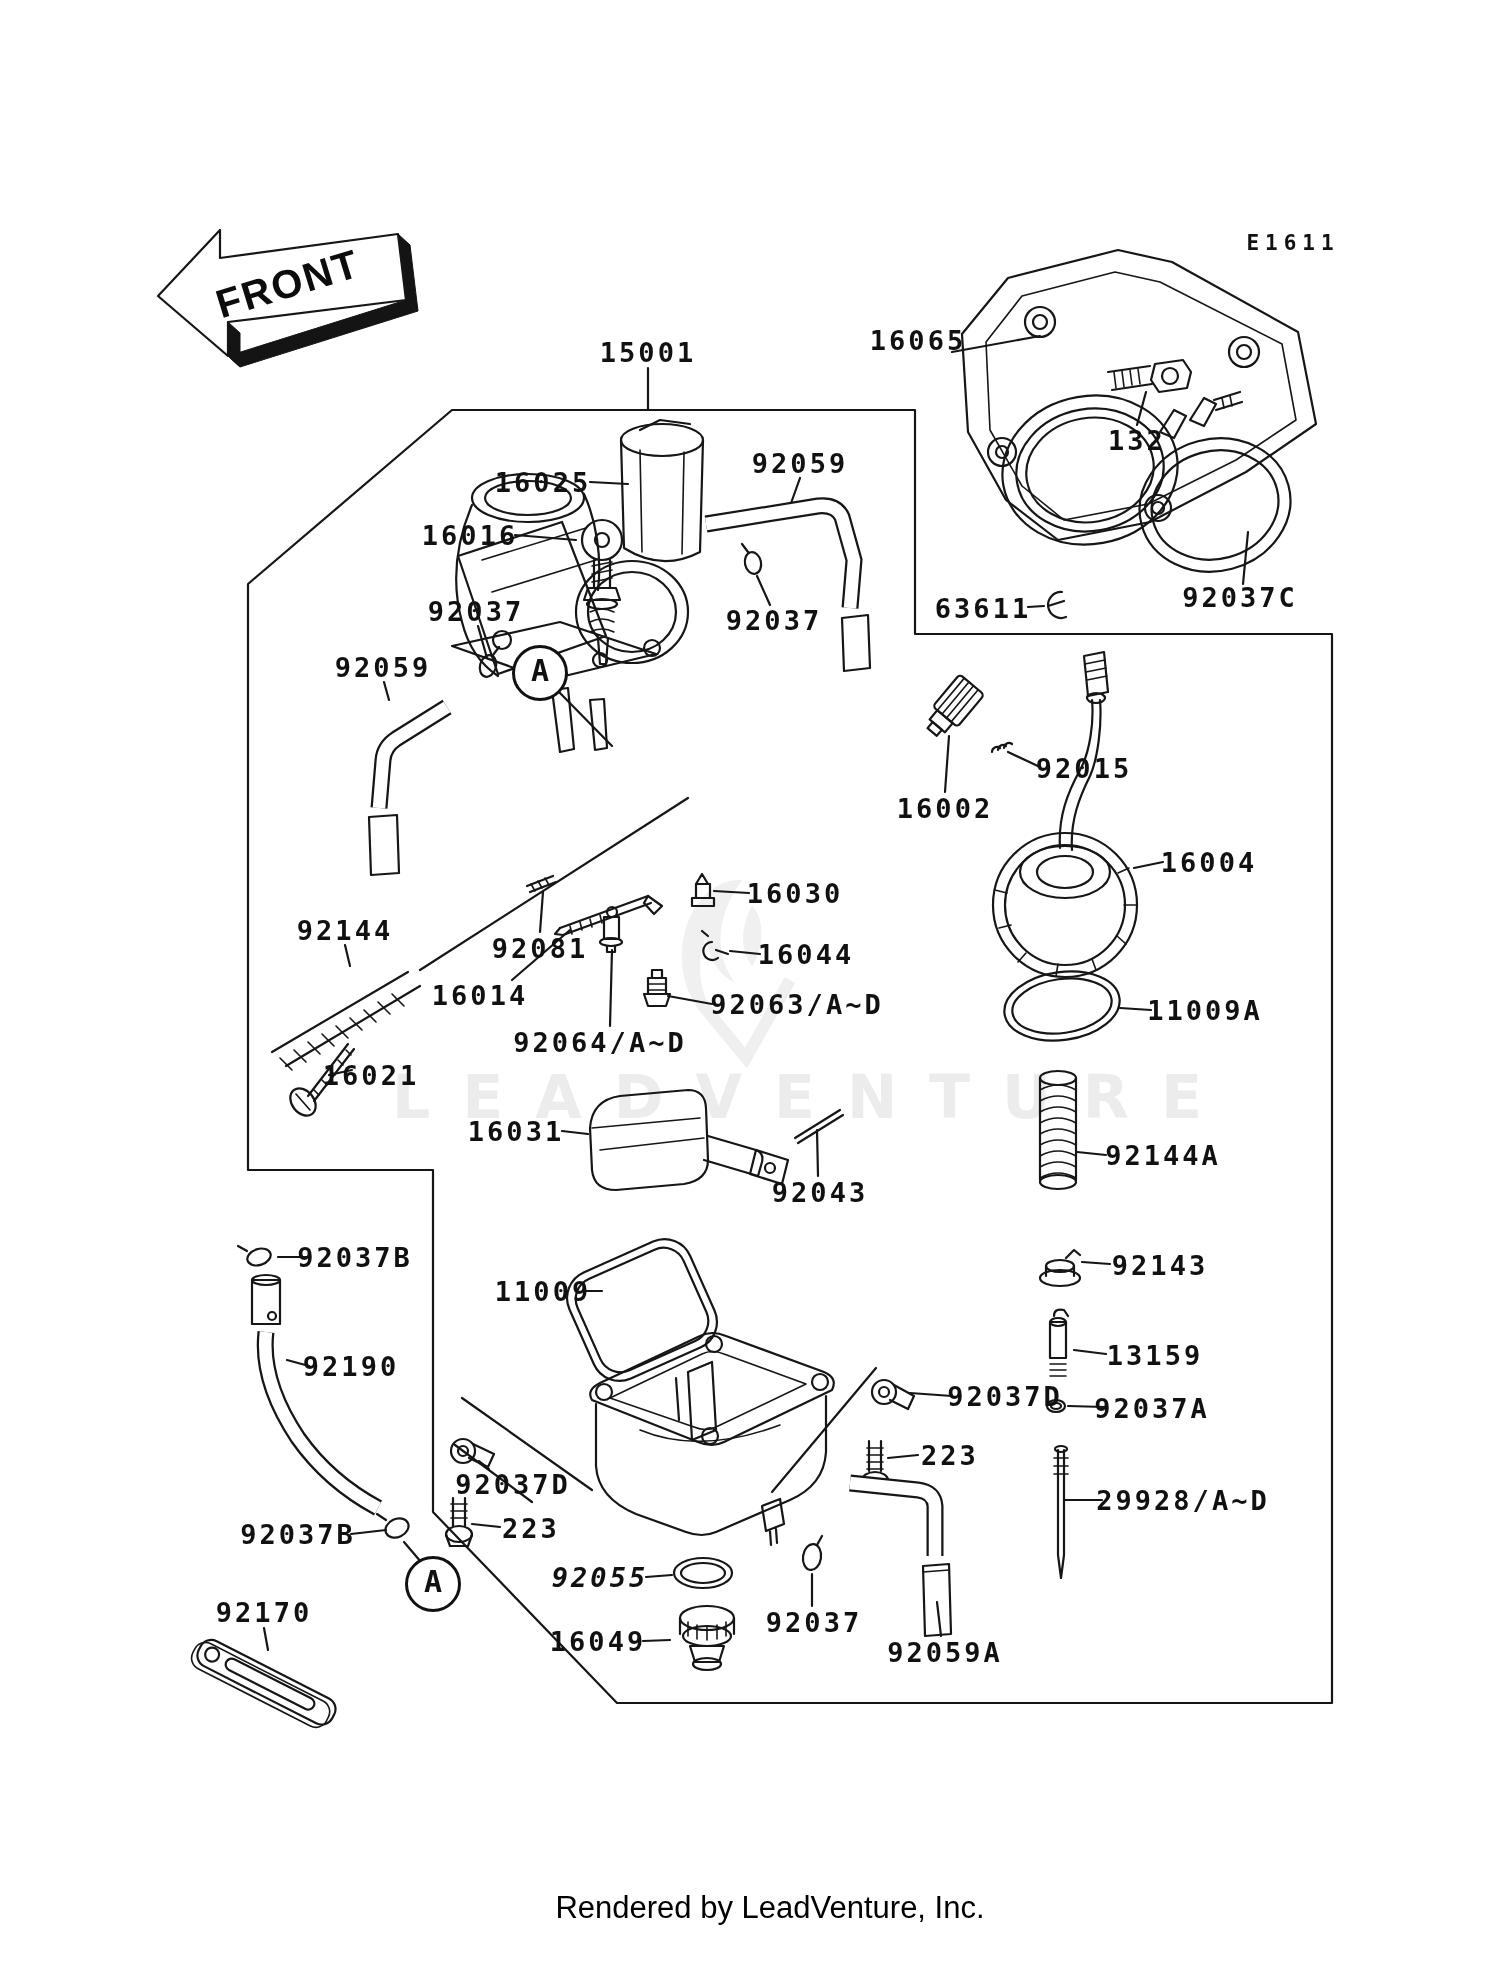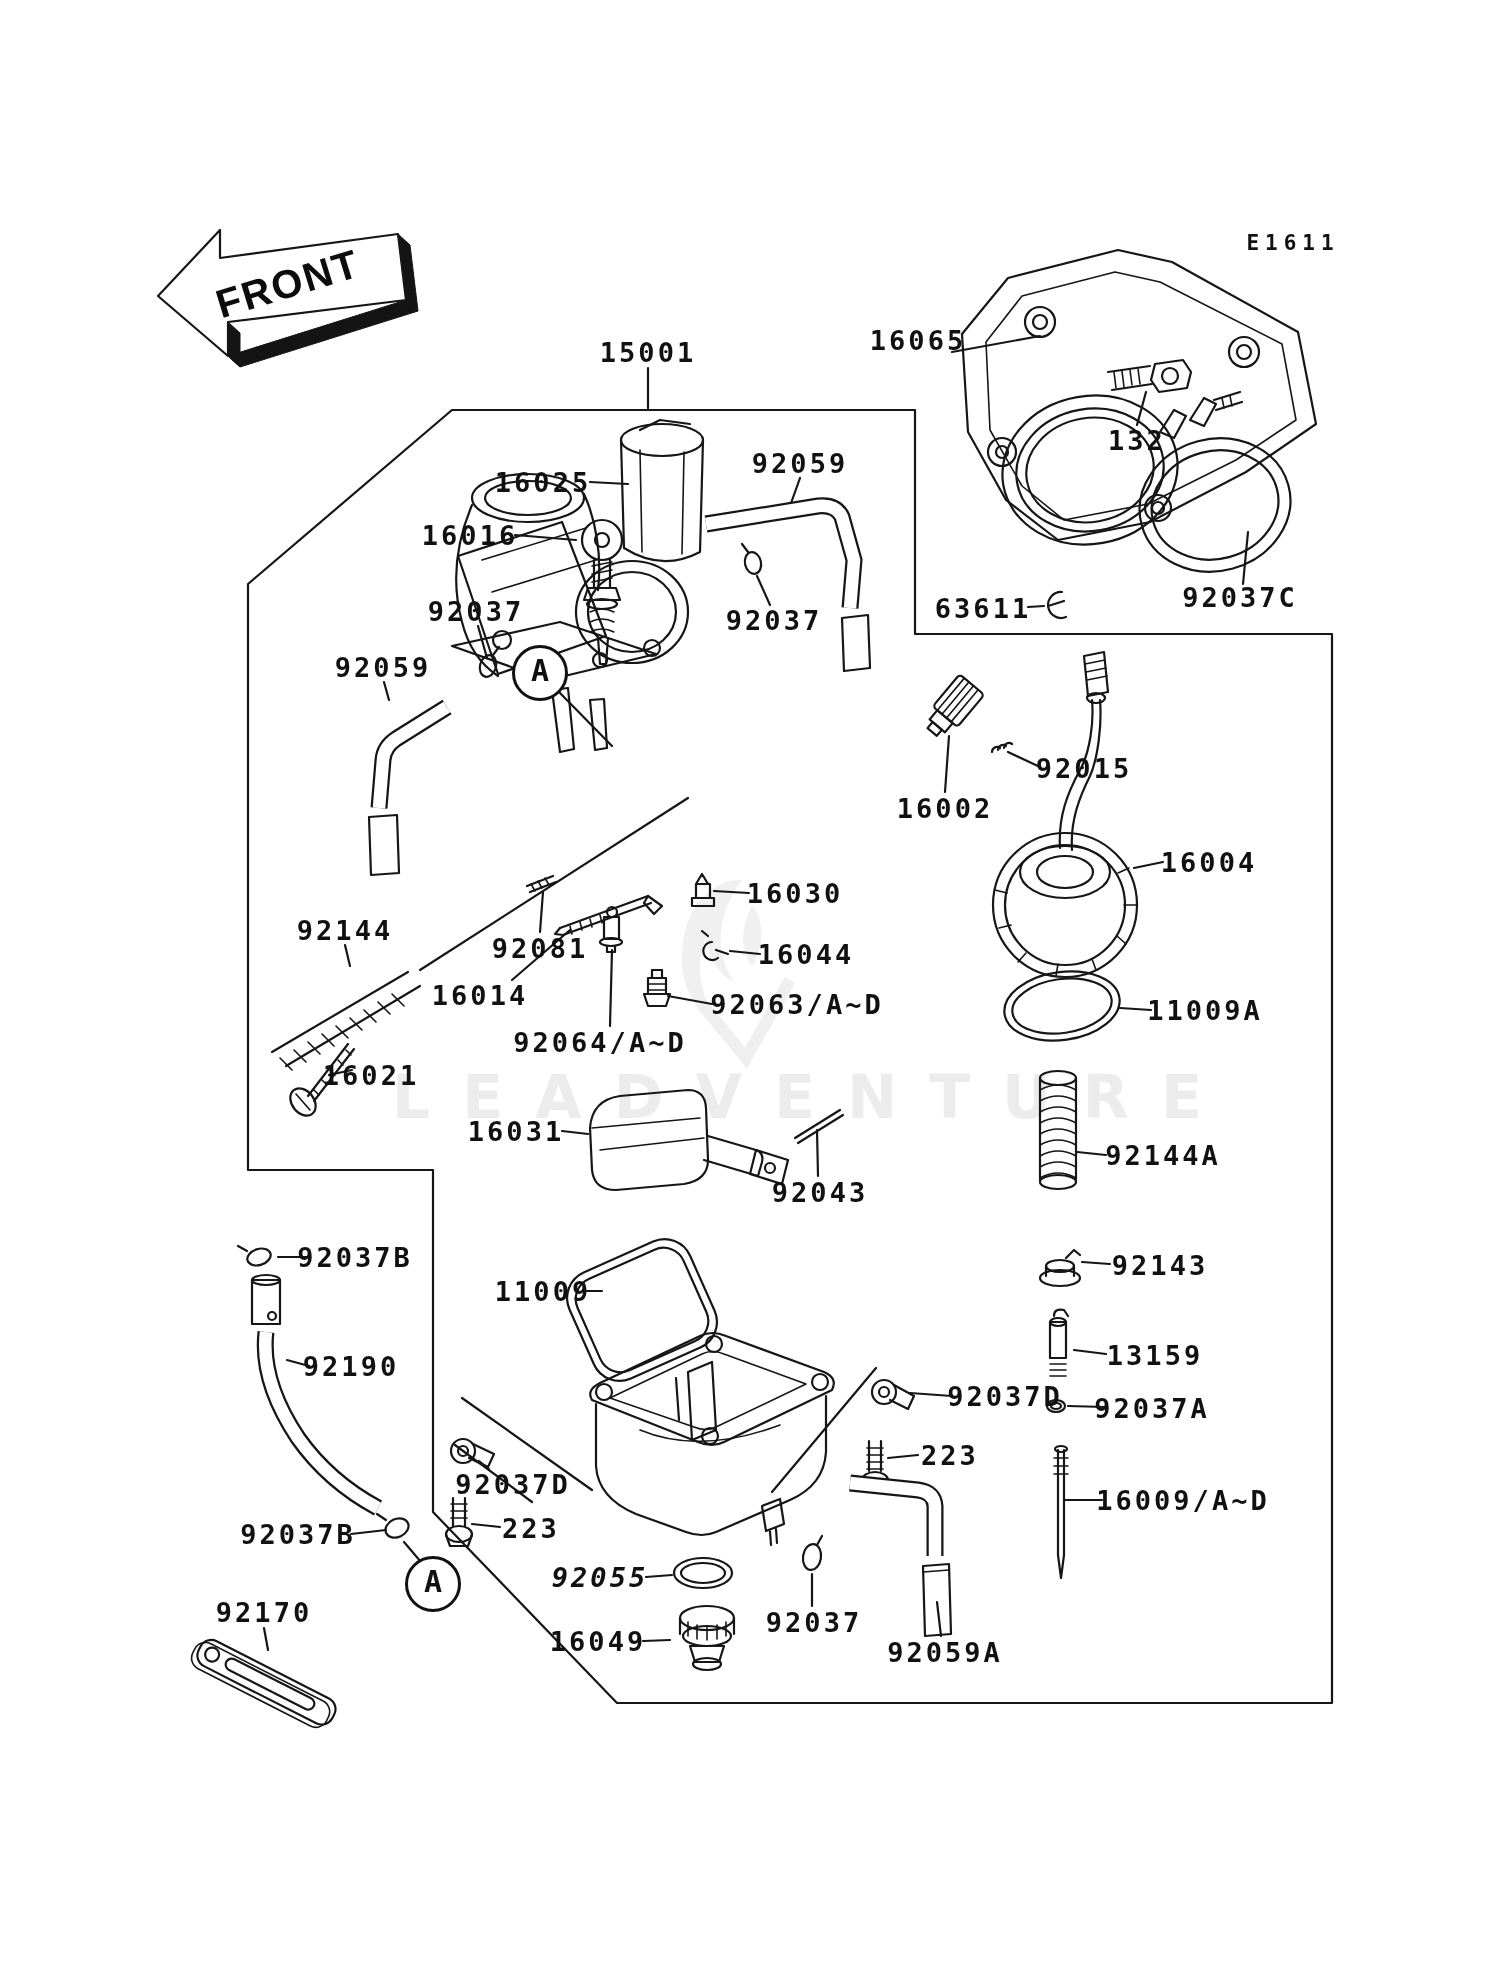--- a/index.html
+++ b/index.html
@@ -391,27 +391,28 @@
   <div class="lbl" style="left:1163px;top:1155px;">92144A</div>
   <div class="lbl" style="left:820px;top:1192px;">92043</div>
   <div class="lbl" style="left:355px;top:1257px;">92037B</div>
   <div class="lbl" style="left:543px;top:1291px;">11009</div>
   <div class="lbl" style="left:1160px;top:1265px;">92143</div>
   <div class="lbl" style="left:351px;top:1366px;">92190</div>
   <div class="lbl" style="left:1155px;top:1355px;">13159</div>
   <div class="lbl" style="left:1005px;top:1396px;">92037D</div>
   <div class="lbl" style="left:1152px;top:1408px;">92037A</div>
   <div class="lbl" style="left:950px;top:1455px;">223</div>
-  <div class="lbl" style="left:1183px;top:1500px;">16009/A~D</div>
+  <div class="lbl" style="left:1183px;top:1500px;">29928/A~D</div>
   <div class="lbl" style="left:513px;top:1484px;">92037D</div>
   <div class="lbl" style="left:531px;top:1528px;">223</div>
   <div class="lbl" style="left:600px;top:1577px;font-style:italic;">92055</div>
   <div class="lbl" style="left:598px;top:1641px;">16049</div>
   <div class="lbl" style="left:814px;top:1622px;">92037</div>
   <div class="lbl" style="left:945px;top:1652px;">92059A</div>
   <div class="lbl" style="left:298px;top:1534px;">92037B</div>
   <div class="lbl" style="left:264px;top:1612px;">92170</div>
 
   <div class="marker" style="left:540px;top:673px;">A</div>
   <div class="marker" style="left:433px;top:1584px;">A</div>
 
+  <div class="footer" style="left:770px;top:1890px;">Rendered by LeadVenture, Inc.</div>
 
 </div>
 
 </body></html>

